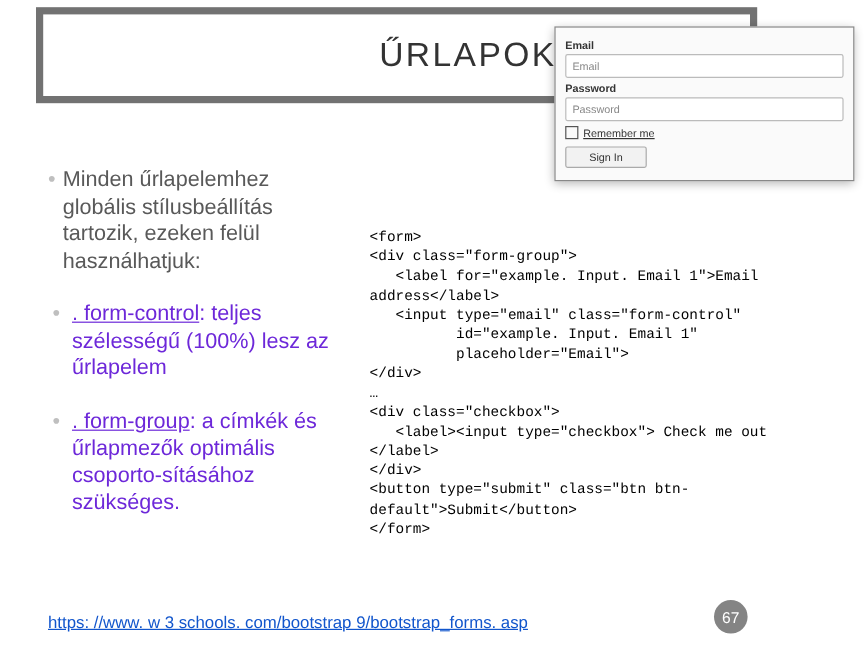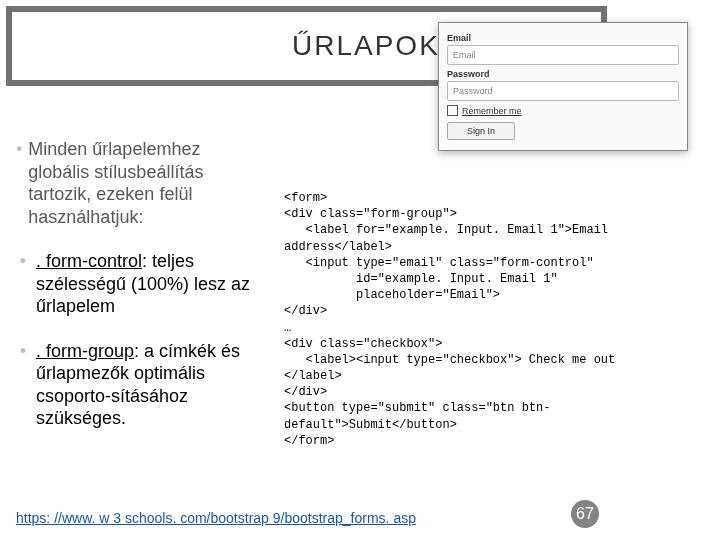--- a/index.html
+++ b/index.html
@@ -10,20 +10,21 @@
     background: #ffffff;
     font-family: Arial, Helvetica, sans-serif;
     overflow: hidden;
     position: relative;
   }
   .slide {
     width: 613px;
     height: 540px;
     position: relative;
     box-sizing: border-box;
+    margin-left: 24px;
   }
   .title-bar {
     position: absolute;
     left: 6px;
     right: 6px;
     top: 6px;
     height: 80px;
     background: #ffffff;
     border: 6px solid #727272;
     box-sizing: border-box;
@@ -110,21 +111,21 @@
     gap: 6px;
     margin-bottom: 22px;
   }
   .sub-bullet .blt {
     color: #bfbfbf;
     width: 14px;
     text-align: center;
     flex-shrink: 0;
   }
   .sub-text {
-    color: #000000;
+    color: #6d28d9;
   }
   .under {
     text-decoration: underline;
   }
 
   .right-col {
     position: absolute;
     left: 284px;
     top: 190px;
     width: 412px;
@@ -146,21 +147,21 @@
   }
   .page-num {
     position: absolute;
     right: 14px;
     bottom: 12px;
     width: 28px;
     height: 28px;
     border-radius: 50%;
     background: #848484;
     color: #ffffff;
-    font-size: 16px;
+    font-size: 13px;
     display: flex;
     align-items: center;
     justify-content: center;
   }
 </style>
 </head>
 <body>
 
 <div class="slide">
 

